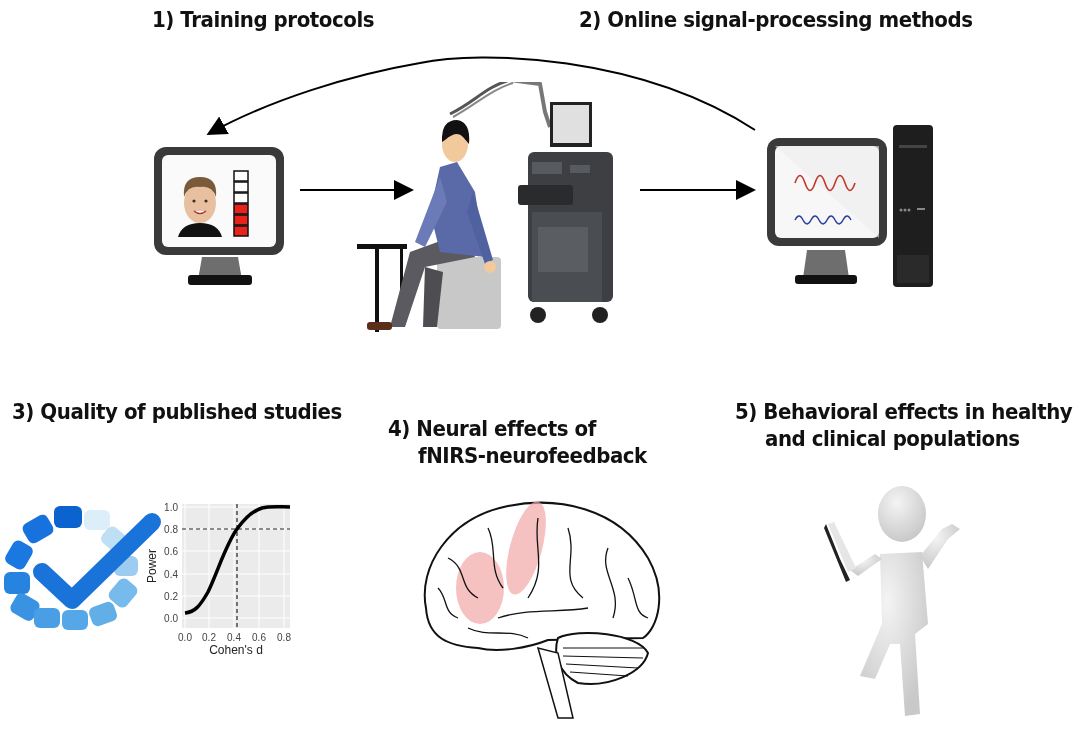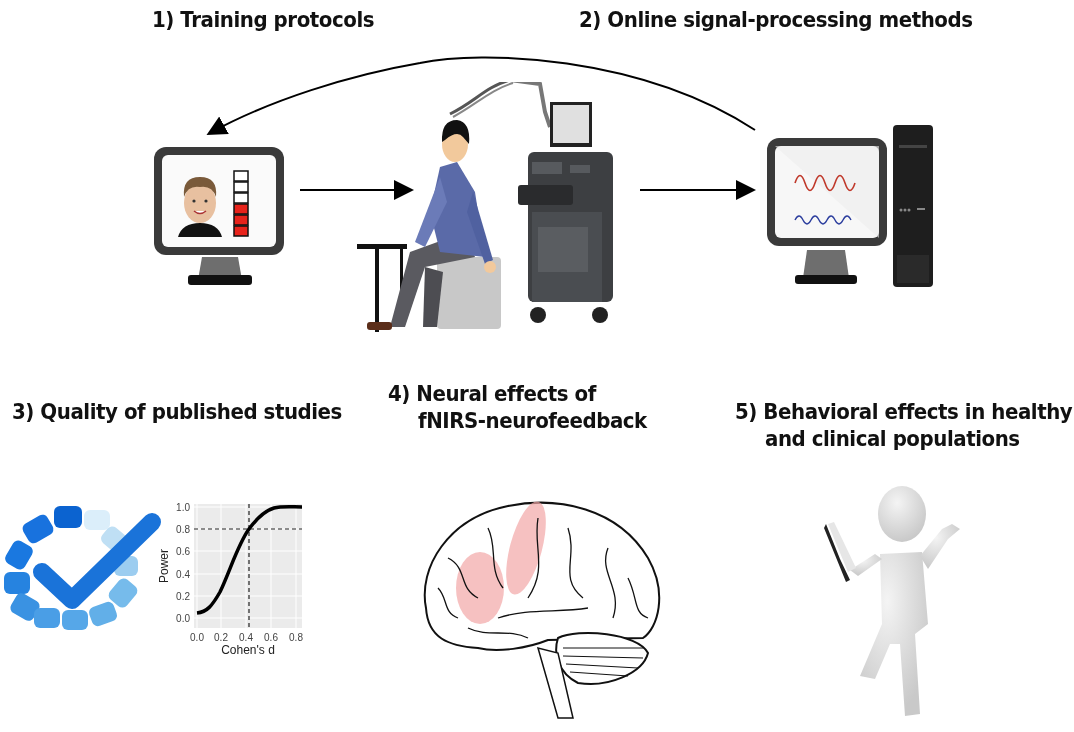--- a/index.html
+++ b/index.html
@@ -9,21 +9,21 @@
   svg { display: block; }
   .tick { font-family: "Liberation Sans", sans-serif; font-size: 10px; fill: #444; }
   .axlab { font-family: "Liberation Sans", sans-serif; font-size: 12px; fill: #222; }
 </style>
 </head>
 <body>
 
 <div class="label" style="left:152px; top:6px;">1) Training protocols</div>
 <div class="label" style="left:579px; top:6px;">2) Online signal-processing methods</div>
 <div class="label" style="left:12px; top:398px;">3) Quality of published studies</div>
-<div class="abs" style="left:388px; top:380px;">
+<div class="abs" style="left:388px; top:415px;">
   <div class="label" style="position:relative;">4) Neural effects of</div>
   <div class="label" style="position:relative; margin-left:30px;">fNIRS-neurofeedback</div>
 </div>
 <div class="abs" style="left:735px; top:398px;">
   <div class="label" style="position:relative;">5) Behavioral effects in healthy</div>
   <div class="label" style="position:relative; margin-left:30px;">and clinical populations</div>
 </div>
 
 <svg class="abs" style="left:0; top:0;" width="1074" height="732">
   <defs>
@@ -134,21 +134,21 @@
       <rect x="88" y="104" width="26" height="20" rx="6" transform="rotate(-20 101 114)" fill="#62afe8"></rect>
       <rect x="108" y="82" width="26" height="22" rx="6" transform="rotate(-50 121 93)" fill="#76bbeb"></rect>
       <rect x="112" y="56" width="24" height="20" rx="6" fill="#9ccdf0"></rect>
       <rect x="100" y="30" width="26" height="20" rx="6" transform="rotate(40 113 40)" fill="#bfdff4"></rect>
       <rect x="82" y="10" width="26" height="20" rx="6" fill="#dbeefa"></rect>
     </g>
     <path d="M40,72 L70,100 L150,22" stroke="#1a73d9" stroke-width="18" stroke-linecap="round" stroke-linejoin="round" fill="none"></path>
   </svg>
 </div>
 
-<div class="abs" style="left:152px; top:496px;">
+<div class="abs" style="left:140px; top:496px;">
   <svg width="160" height="160">
     <rect x="42" y="8" width="108" height="124" fill="#ebebeb"></rect>
     <g stroke="#fff" stroke-width="1">
       <line x1="42" y1="11" x2="150" y2="11"></line>
         <line x1="42" y1="33" x2="150" y2="33"></line>
       <line x1="42" y1="55" x2="150" y2="55"></line>
         <line x1="42" y1="78" x2="150" y2="78"></line>
       <line x1="42" y1="100" x2="150" y2="100"></line>
         <line x1="42" y1="122" x2="150" y2="122"></line>
       <line x1="45" y1="8" x2="45" y2="132"></line>

